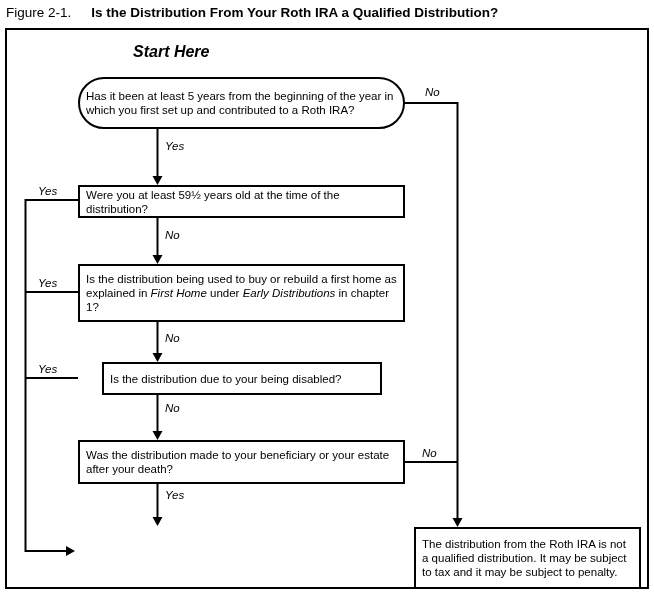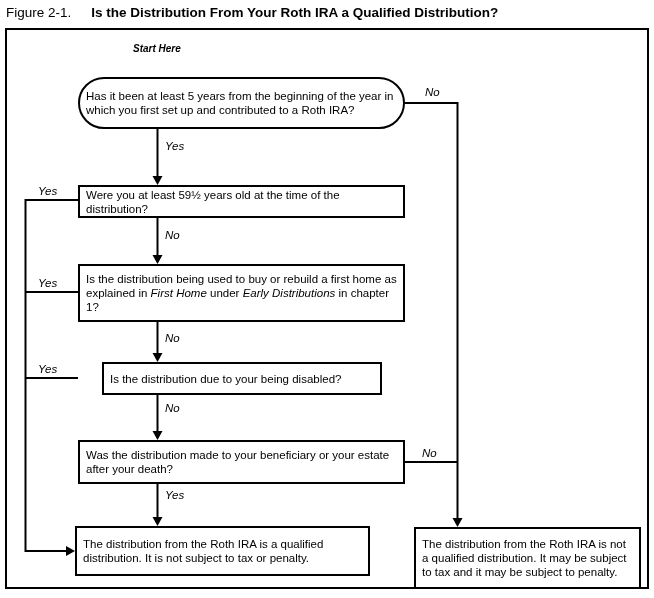--- a/index.html
+++ b/index.html
@@ -33,21 +33,21 @@
   }
   .connectors {
     position: absolute;
     left: 0; top: 0;
     width: 654px; height: 598px;
   }
   .start-label {
     position: absolute;
     left: 133px;
     top: 43px;
-    font-size: 10px;
+    font-size: 16px;
     font-weight: 700;
     font-style: italic;
   }
   .qbox {
     position: absolute;
     background: #ffffff;
     border: 2px solid #000;
     box-sizing: border-box;
     font-size: 11.5px;
     line-height: 14px;
@@ -133,23 +133,20 @@
   </div>
 
   <div class="qbox q4">
     <span>Is the distribution due to your being disabled?</span>
   </div>
 
   <div class="qbox q5">
     <span>Was the distribution made to your beneficiary or your estate after your death?</span>
   </div>
 
-  <div class="qbox r1">
-    <span>The distribution from the Roth IRA is a qualified distribution. It is not subject to tax or penalty.</span>
-  </div>
 
   <div class="qbox r2">
     <span>The distribution from the Roth IRA is not a qualified distribution. It may be subject to tax and it may be subject to penalty.</span>
   </div>
 
   <div class="edge-label lq1yes">Yes</div>
   <div class="edge-label lq1no">No</div>
   <div class="edge-label lq2yes">Yes</div>
   <div class="edge-label lq2no">No</div>
   <div class="edge-label lq3yes">Yes</div>

